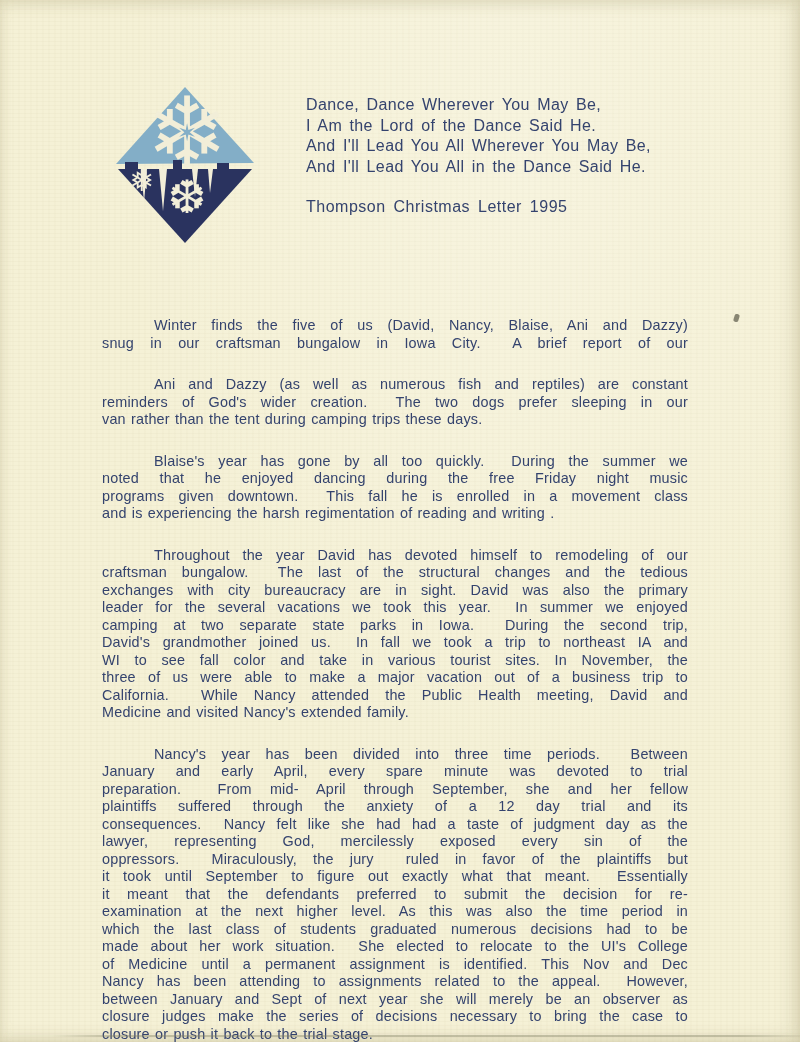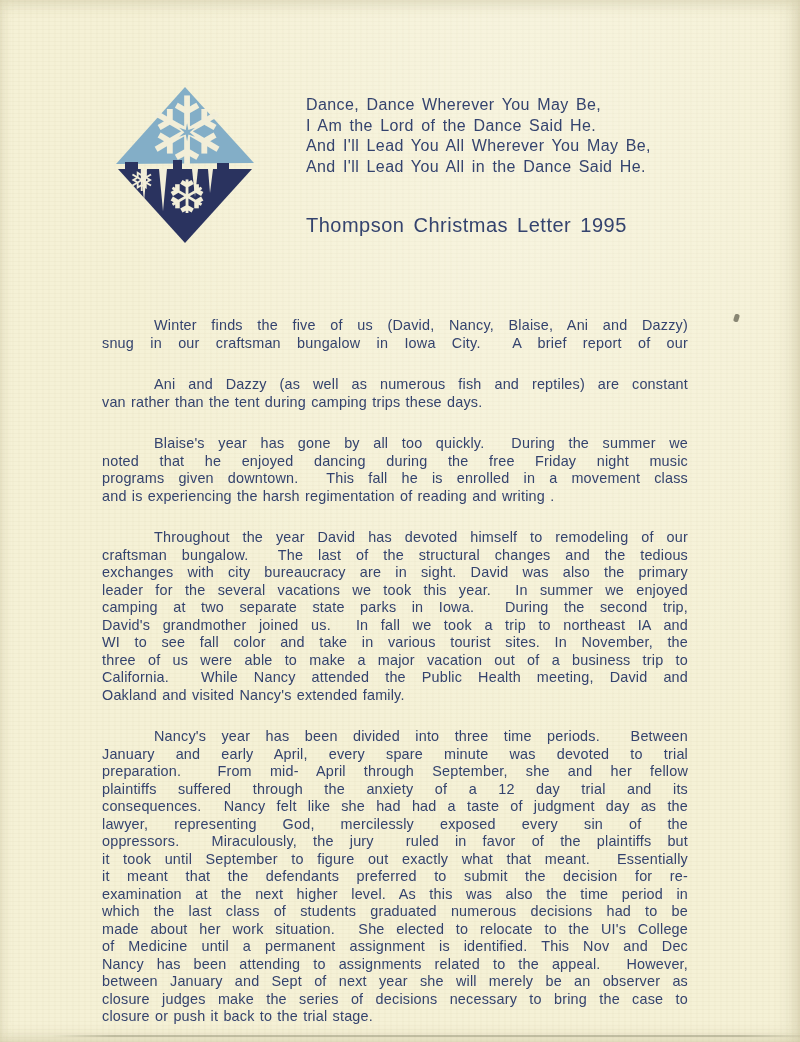--- a/index.html
+++ b/index.html
@@ -42,22 +42,22 @@
   .flake-star{font-size:24px;fill:var(--logo-light);}
   .flake-small{font-size:30px;fill:var(--flake);}
   .flake-mid{font-size:46px;fill:var(--flake);}
   
   .header{position:absolute;left:306px;top:95px;width:420px;}
   .verse-line{
     font-size:16px;line-height:20.5px;
     letter-spacing:.4px;word-spacing:2.5px;
   }
   .title{
-    margin-top:38px;
-    font-size:20px;line-height:20.5px;
+    margin-top:20px;
+    font-size:16px;line-height:20.5px;
     letter-spacing:.5px;word-spacing:3px;
   }
   
   .letter{
     position:absolute;left:102px;top:293px;width:586px;
     font-size:14.4px;
     letter-spacing:.2px;word-spacing:1px;
   }
   .line{
     line-height:17.5px;
@@ -106,39 +106,40 @@
     <div class="title">Thompson Christmas Letter 1995</div>
   </div>
 
   <div class="letter">
       <div class="paragraph">
         <div class="line first just">Winter finds the five of us (David, Nancy, Blaise, Ani and Dazzy)</div>
         <div class="line just">snug in our craftsman bungalow in Iowa City.  A brief report of our</div>
       </div>
       <div class="paragraph">
         <div class="line first just">Ani and Dazzy (as well as numerous fish and reptiles) are constant</div>
+        <div class="line just">reminders of God's wider creation.  The two dogs prefer sleeping in our</div>
         <div class="line">van rather than the tent during camping trips these days.</div>
       </div>
       <div class="paragraph">
         <div class="line first just">Blaise's year has gone by all too quickly.  During the summer we</div>
         <div class="line just">noted that he enjoyed dancing during the free Friday night music</div>
         <div class="line just">programs given downtown.  This fall he is enrolled in a movement class</div>
         <div class="line">and is experiencing the harsh regimentation of reading and writing .</div>
       </div>
       <div class="paragraph">
         <div class="line first just">Throughout the year David has devoted himself to remodeling of our</div>
         <div class="line just">craftsman bungalow.  The last of the structural changes and the tedious</div>
         <div class="line just">exchanges with city bureaucracy are in sight. David was also the primary</div>
         <div class="line just">leader for the several vacations we took this year.  In summer we enjoyed</div>
         <div class="line just">camping at two separate state parks in Iowa.  During the second trip,</div>
         <div class="line just">David's grandmother joined us.  In fall we took a trip to northeast IA and</div>
         <div class="line just">WI to see fall color and take in various tourist sites. In November, the</div>
         <div class="line just">three of us were able to make a major vacation out of a business trip to</div>
         <div class="line just">California.  While Nancy attended the Public Health meeting, David and</div>
-        <div class="line">Oakland and visited Nancy's extended family.</div>
+        <div class="line">Medicine and visited Nancy's extended family.</div>
       </div>
       <div class="paragraph">
         <div class="line first just">Nancy's year has been divided into three time periods.  Between</div>
         <div class="line just">January and early April, every spare minute was devoted to trial</div>
         <div class="line just">preparation.  From mid- April through September, she and her fellow</div>
         <div class="line just">plaintiffs suffered through the anxiety of a 12 day trial and its</div>
         <div class="line just">consequences.  Nancy felt like she had had a taste of judgment day as the</div>
         <div class="line just">lawyer, representing God, mercilessly exposed every sin of the</div>
         <div class="line just">oppressors.  Miraculously, the jury  ruled in favor of the plaintiffs but</div>
         <div class="line just">it took until September to figure out exactly what that meant.  Essentially</div>

